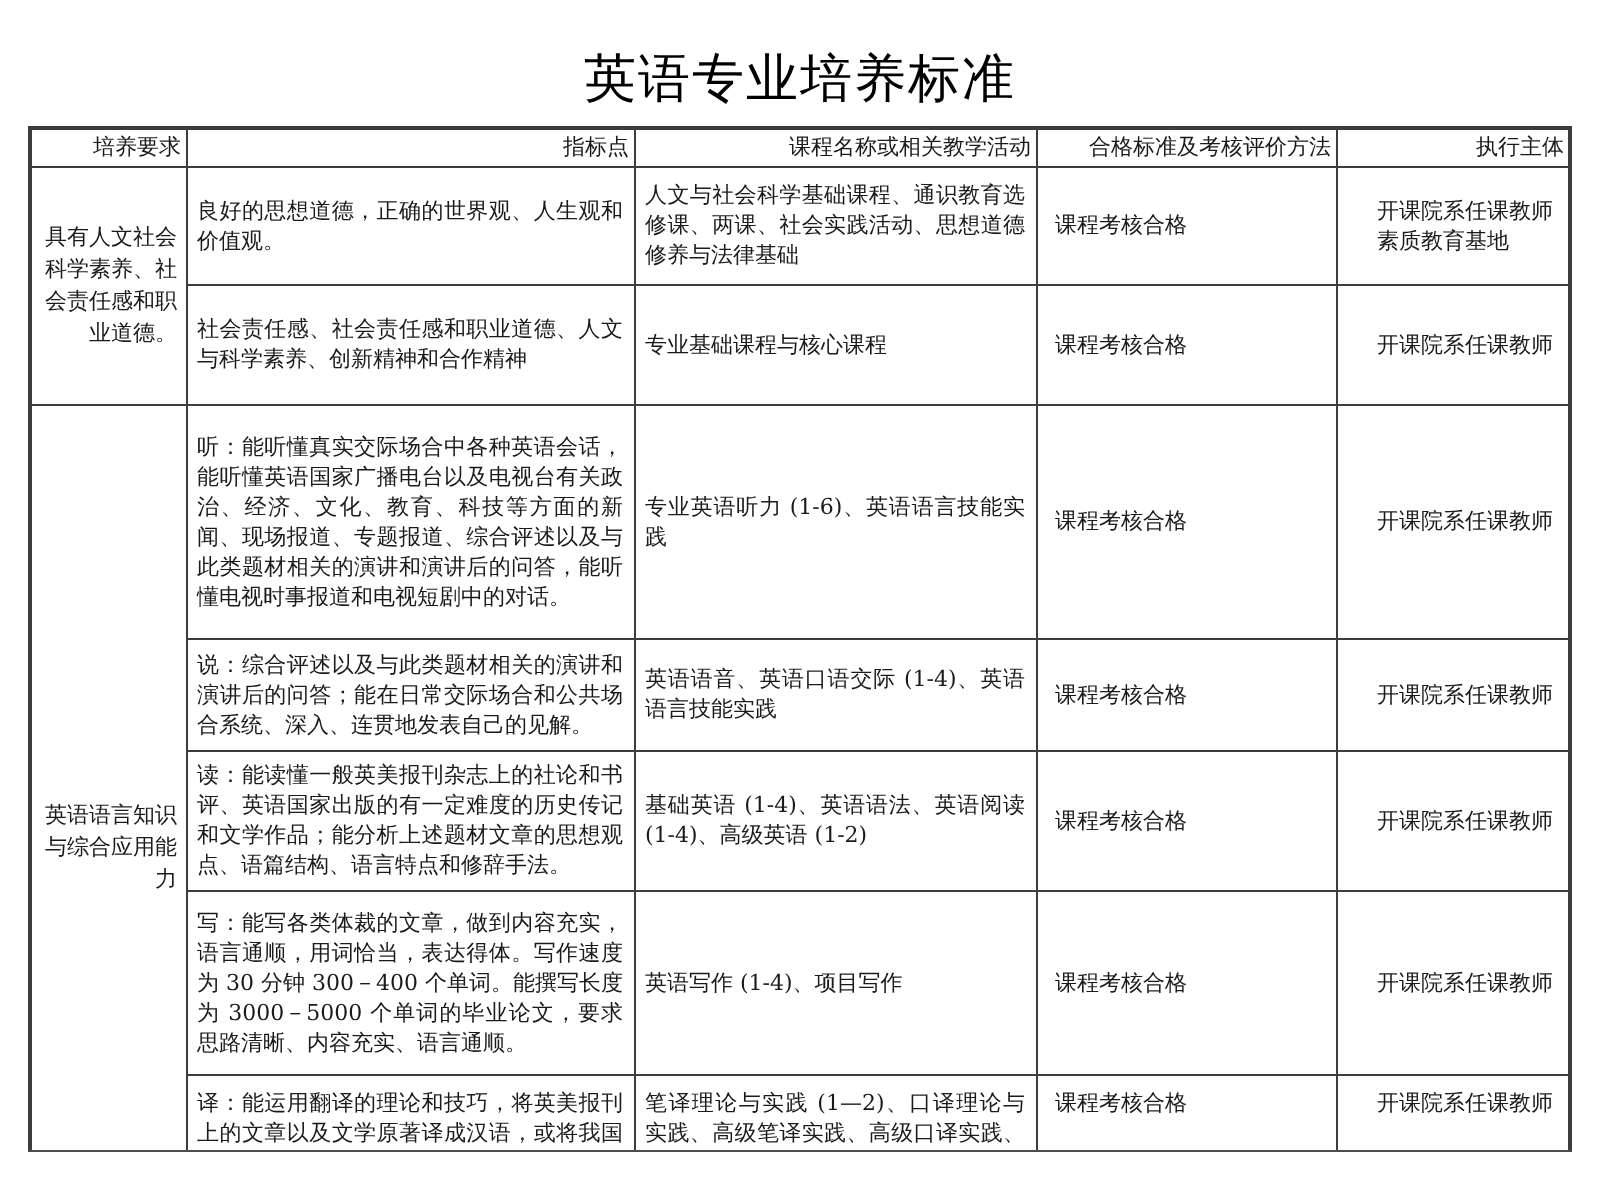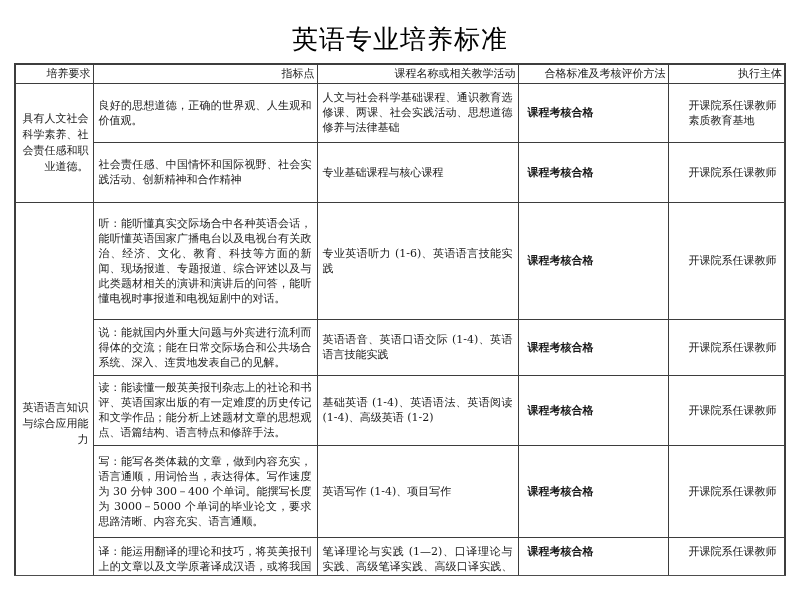--- a/index.html
+++ b/index.html
@@ -21,21 +21,21 @@
     border:2px solid #3d3d3d;
   }
   .std-table th, .std-table td {
     border:1px solid #3d3d3d; font-weight:normal;
     font-size:11px; color:#1a1a1a; overflow:hidden;
   }
   .std-table th { text-align:right; padding:1px 2px; }
   .std-table td { vertical-align:middle; line-height:15px; padding:2px 5px; }
   td.req { text-align:right; padding:2px 4px; line-height:16px; }
   td.ind, td.crs { text-align:justify; }
-  td.std { padding-left:9px;font-weight:bold; }
+  td.std { padding-left:9px; }
   td.exe { padding-left:20px; white-space:pre-line; }
   .lh14 { line-height:14px; }
   .lh17 { line-height:17px;margin-top:13px; }
   .lh30 { line-height:30px; }
   td.top { vertical-align:top; padding-top:6px; }
 </style>
 </head>
 <body>
 
 <div class="doc-title">英语专业培养标准</div>
@@ -61,34 +61,34 @@
     <tbody>
       <tr style="height:59px">
         <td class="req" rowspan="2">具有人文社会科学素养、社会责任感和职业道德。</td>
         <td class="ind">良好的思想道德，正确的世界观、人生观和价值观。</td>
         <td class="crs">人文与社会科学基础课程、通识教育选修课、两课、社会实践活动、思想道德修养与法律基础</td>
         <td class="std">课程考核合格</td>
         <td class="exe">开课院系任课教师
 素质教育基地</td>
       </tr>
       <tr style="height:60px">
-        <td class="ind lh30">社会责任感、中国情怀和国际视野、社会实践活动、创新精神和合作精神</td>
+        <td class="ind lh30">社会责任感、社会责任感和职业道德、人文与科学素养、创新精神和合作精神</td>
         <td class="crs">专业基础课程与核心课程</td>
         <td class="std">课程考核合格</td>
         <td class="exe">开课院系任课教师</td>
       </tr>
       <tr style="height:117px">
         <td class="req" rowspan="5">英语语言知识与综合应用能力</td>
         <td class="ind lh17">听：能听懂真实交际场合中各种英语会话，能听懂英语国家广播电台以及电视台有关政治、经济、文化、教育、科技等方面的新闻、现场报道、专题报道、综合评述以及与此类题材相关的演讲和演讲后的问答，能听懂电视时事报道和电视短剧中的对话。</td>
         <td class="crs">专业英语听力 (1-6)、英语语言技能实践</td>
         <td class="std">课程考核合格</td>
         <td class="exe">开课院系任课教师</td>
       </tr>
       <tr style="height:56px">
-        <td class="ind lh17">说：能就国内外重大问题与外宾进行流利而得体的交流；能在日常交际场合和公共场合系统、深入、连贯地发表自己的见解。</td>
+        <td class="ind lh17">说：综合评述以及与此类题材相关的演讲和演讲后的问答；能在日常交际场合和公共场合系统、深入、连贯地发表自己的见解。</td>
         <td class="crs">英语语音、英语口语交际 (1-4)、英语语言技能实践</td>
         <td class="std">课程考核合格</td>
         <td class="exe">开课院系任课教师</td>
       </tr>
       <tr style="height:70px">
         <td class="ind lh14">读：能读懂一般英美报刊杂志上的社论和书评、英语国家出版的有一定难度的历史传记和文学作品；能分析上述题材文章的思想观点、语篇结构、语言特点和修辞手法。</td>
         <td class="crs">基础英语 (1-4)、英语语法、英语阅读 (1-4)、高级英语 (1-2)</td>
         <td class="std">课程考核合格</td>
         <td class="exe">开课院系任课教师</td>
       </tr>

